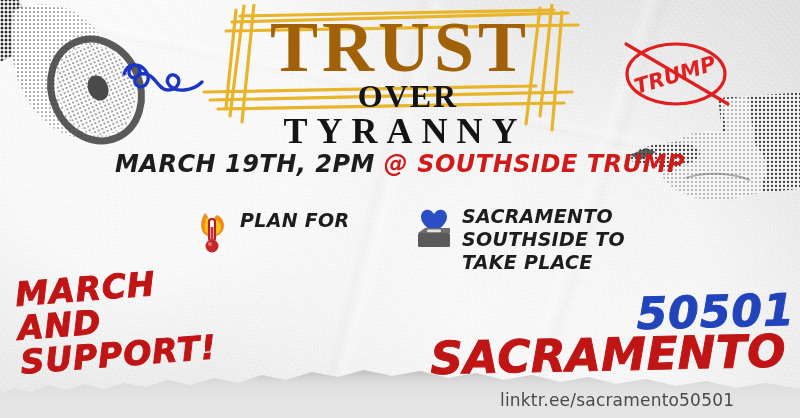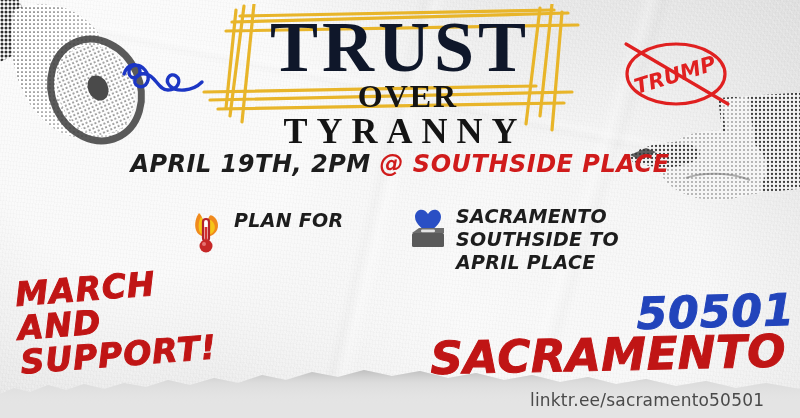--- a/index.html
+++ b/index.html
@@ -42,21 +42,21 @@
   
   .megaphone{position:absolute;left:-16px;top:-10px;width:200px;height:160px;}
   .blue-squiggle{position:absolute;left:118px;top:52px;width:90px;height:52px;}
   .hand{position:absolute;right:-6px;top:92px;width:180px;height:132px;}
   .no-trump{position:absolute;left:612px;top:30px;width:126px;height:84px;}
   .yellow-frame{position:absolute;left:196px;top:4px;width:390px;height:146px;}
   
   .headline{position:absolute;left:0;top:14px;width:800px;text-align:center;}
   .trust{
     font-family:"Liberation Serif","DejaVu Serif",serif;
-    font-weight:bold;color:#0f172a;font-size:72px;line-height:66px;
+    font-weight:bold;color:#a16207;font-size:72px;line-height:66px;
     letter-spacing:4px;margin:0;
   }
   .over{
     font-family:"Liberation Serif","DejaVu Serif",serif;
     font-weight:bold;color:#141414;font-size:32px;line-height:32px;
     letter-spacing:2px;margin:0;padding-left:16px;
   }
   .tyranny{
     font-family:"Liberation Serif","DejaVu Serif",serif;
     font-weight:bold;color:#141414;font-size:36px;line-height:38px;
@@ -66,21 +66,21 @@
   .hand-font{
     font-family:"DejaVu Sans",sans-serif;
     font-style:italic;font-weight:bold;
   }
   .dateline{
     position:absolute;left:0;top:150px;width:800px;text-align:center;
     font-size:24px;letter-spacing:.5px;white-space:nowrap;
   }
   .dateline .blk{color:#1d1d1d;}
   .dateline .red{color:#d01b1b;}
-  .info-row{position:absolute;left:186px;top:205px;width:470px;height:86px;}
+  .info-row{position:absolute;left:192px;top:205px;width:470px;height:86px;}
   .info-item{position:absolute;display:flex;align-items:flex-start;gap:8px;}
   .info-item.left{left:0;top:4px;}
   .info-item.right{left:222px;top:0px;}
   .info-text{
     font-size:19px;line-height:23px;color:#1d1d1d;
     letter-spacing:.3px;white-space:nowrap;
   }
   .emoji-wrap{width:40px;height:46px;position:relative;flex:0 0 40px;}
   
   .marker{
@@ -98,21 +98,21 @@
     position:absolute;left:636px;top:292px;
     color:#2244bb;font-size:44px;line-height:44px;letter-spacing:1px;
     transform:rotate(-1.5deg);transform-origin:left top;white-space:nowrap;
   }
   .org-city{
     position:absolute;left:430px;top:336px;
     color:#c01515;font-size:45px;line-height:45px;letter-spacing:.5px;
     transform:rotate(-1.2deg);transform-origin:left top;white-space:nowrap;
   }
   .footer-url{
-    position:absolute;left:530px;top:390px;
+    position:absolute;left:500px;top:390px;
     font-family:"DejaVu Sans",sans-serif;
     font-size:17px;color:#4a4a4a;letter-spacing:.2px;white-space:nowrap;
   }
 </style>
 </head>
 <body>
 
 <div id="flyer">
 
   <div class="paper-base"></div>
@@ -227,22 +227,22 @@
     </g>
   </svg>
 
   <div class="headline">
     <div class="trust">TRUST</div>
     <div class="over">OVER</div>
     <div class="tyranny">TYRANNY</div>
   </div>
 
   <div class="dateline hand-font">
-    <span class="blk">APRIL 19TH, 2PM</span>
-    <span class="red">@ SOUTHSIDE PLACE</span>
+    <span class="blk">MARCH 19TH, 2PM</span>
+    <span class="red">@ SOUTHSIDE TRUMP</span>
   </div>
 
   <div class="info-row">
 
     <div class="info-item left">
       <span class="emoji-wrap">
         <svg viewBox="0 0 40 46" width="40" height="46">
           <path d="M13,4 C18,9 16,14 20,12 C24,10 22,4 27,7 C33,11 34,20 28,25
                    C22,30 12,28 10,21 C8,15 10,8 13,4 Z" fill="#f08a1d"></path>
           <path d="M15,8 C19,12 18,16 21,15 C25,14 23,9 26,12 C30,16 30,22 25,25
@@ -264,21 +264,21 @@
           <path d="M20,9 C16,2 7,4 7,12 C7,20 18,26 20,28 C22,26 33,20 33,12
                    C33,4 24,2 20,9 Z" fill="#2a4fc4"></path>
           <rect x="4" y="28" width="32" height="14" rx="1.5" fill="#5a5a5a"></rect>
           <path d="M4,28 L11,23 L36,23 L36,28 Z" fill="#6e6e6e"></path>
           <rect x="13" y="24.6" width="14" height="2.6" rx="1.2" fill="#e4e4e4"></rect>
         </svg>
       </span>
       <span class="info-text hand-font">
         <span>SACRAMENTO</span><br>
         <span>SOUTHSIDE TO</span><br>
-        <span>APRIL PLACE</span>
+        <span>TAKE PLACE</span>
       </span>
     </div>
   </div>
 
   <div class="march-block marker">
     <div>MARCH</div>
     <div>AND</div>
     <div>SUPPORT!</div>
   </div>
 

